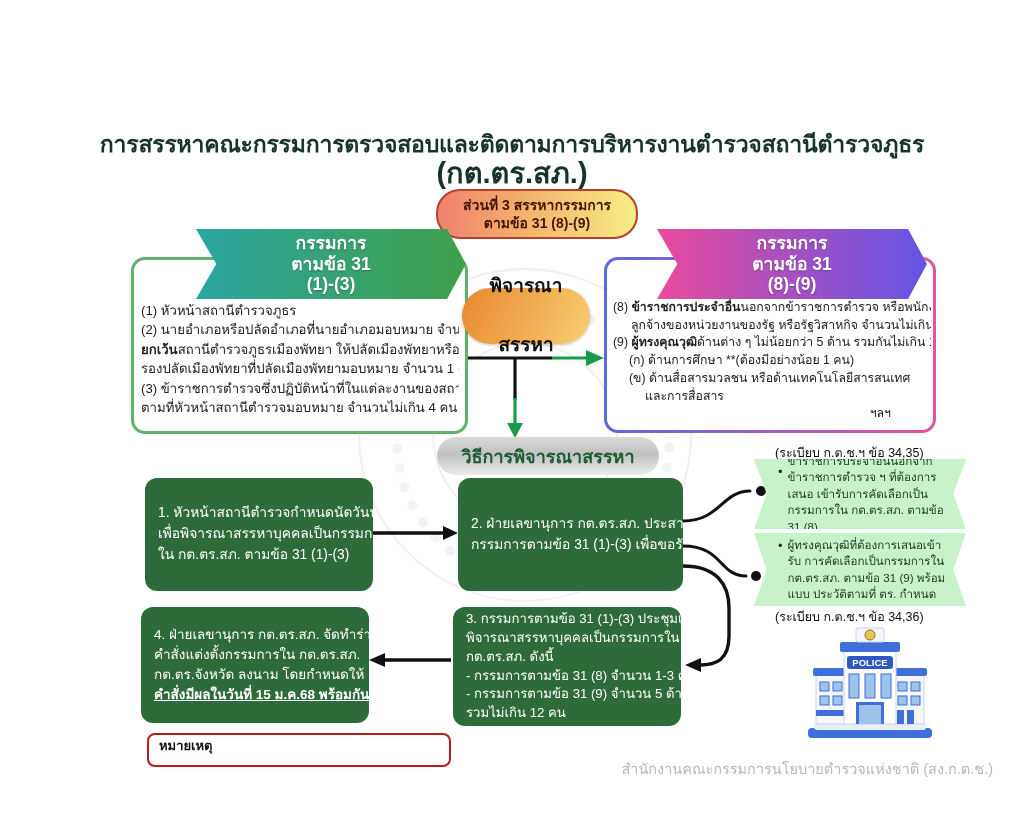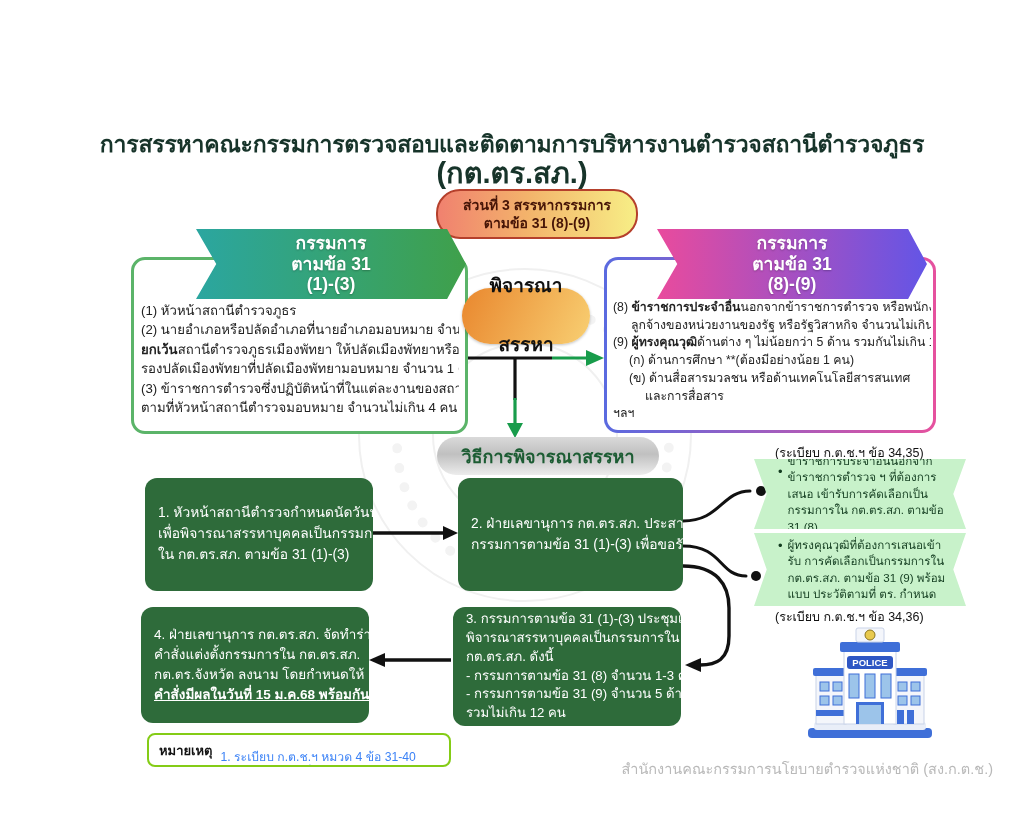--- a/index.html
+++ b/index.html
@@ -56,21 +56,21 @@
     font-size:13.2px;line-height:1.47;color:#222;white-space:nowrap;overflow:hidden;
   }
   .box-right-text{
     left:613px;top:299px;width:318px;z-index:3;
     font-size:12.3px;line-height:1.44;color:#222;white-space:nowrap;overflow:hidden;
   }
   .b{font-weight:800;}
   .ind1{padding-left:18px;}
   .ind2{padding-left:16px;}
   .ind3{padding-left:32px;}
-  .ctr{text-align:left;padding-right:40px;}
+  .ctr{text-align:right;padding-right:40px;}
 
   
   .consider-pill{
     left:462px;top:288px;width:128px;height:56px;border-radius:28px;z-index:4;
     background:linear-gradient(115deg,#e9872e,#f8cf72);
     box-shadow:0 1px 3px rgba(0,0,0,0.25);
     display:flex;flex-direction:column;justify-content:center;align-items:center;
     font-size:19px;font-weight:800;color:#111;line-height:1.2;white-space:nowrap;gap:36px;
   }
 
@@ -106,22 +106,22 @@
     font-size:11.6px;line-height:1.42;color:#123c1f;
   }
   .ribbon-a{left:754px;top:459px;width:212px;height:70px;}
   .ribbon-b{left:754px;top:533px;width:212px;height:73px;}
   .ribbon .dot{font-size:13px;margin-right:5px;align-self:flex-start;line-height:1.42;}
   .ribbon .txt{white-space:normal;}
 
   
   .note-box{
     left:147px;top:733px;width:304px;height:34px;background:#fff;
-    border:2px solid #84cc16;border-radius:8px;z-index:3;box-sizing:border-box;
-    display:flex;align-items:center;padding:0 10px;white-space:nowrap;overflow:hidden;
+    border:2px solid #b91c1c;border-radius:8px;z-index:3;box-sizing:border-box;
+    display:flex;padding:0 10px;white-space:nowrap;overflow:hidden;
   }
   .note-label{font-size:13px;font-weight:800;color:#111;margin-right:8px;}
   .note-lines{font-size:12.2px;line-height:1.28;color:#3b82f6;margin-top:32px;}
 
   
   .footer{right:31px;top:757px;font-size:14.5px;color:#b9b9b9;z-index:3;white-space:nowrap;}
 
   
   .police{left:800px;top:616px;width:140px;height:130px;z-index:3;}
 

